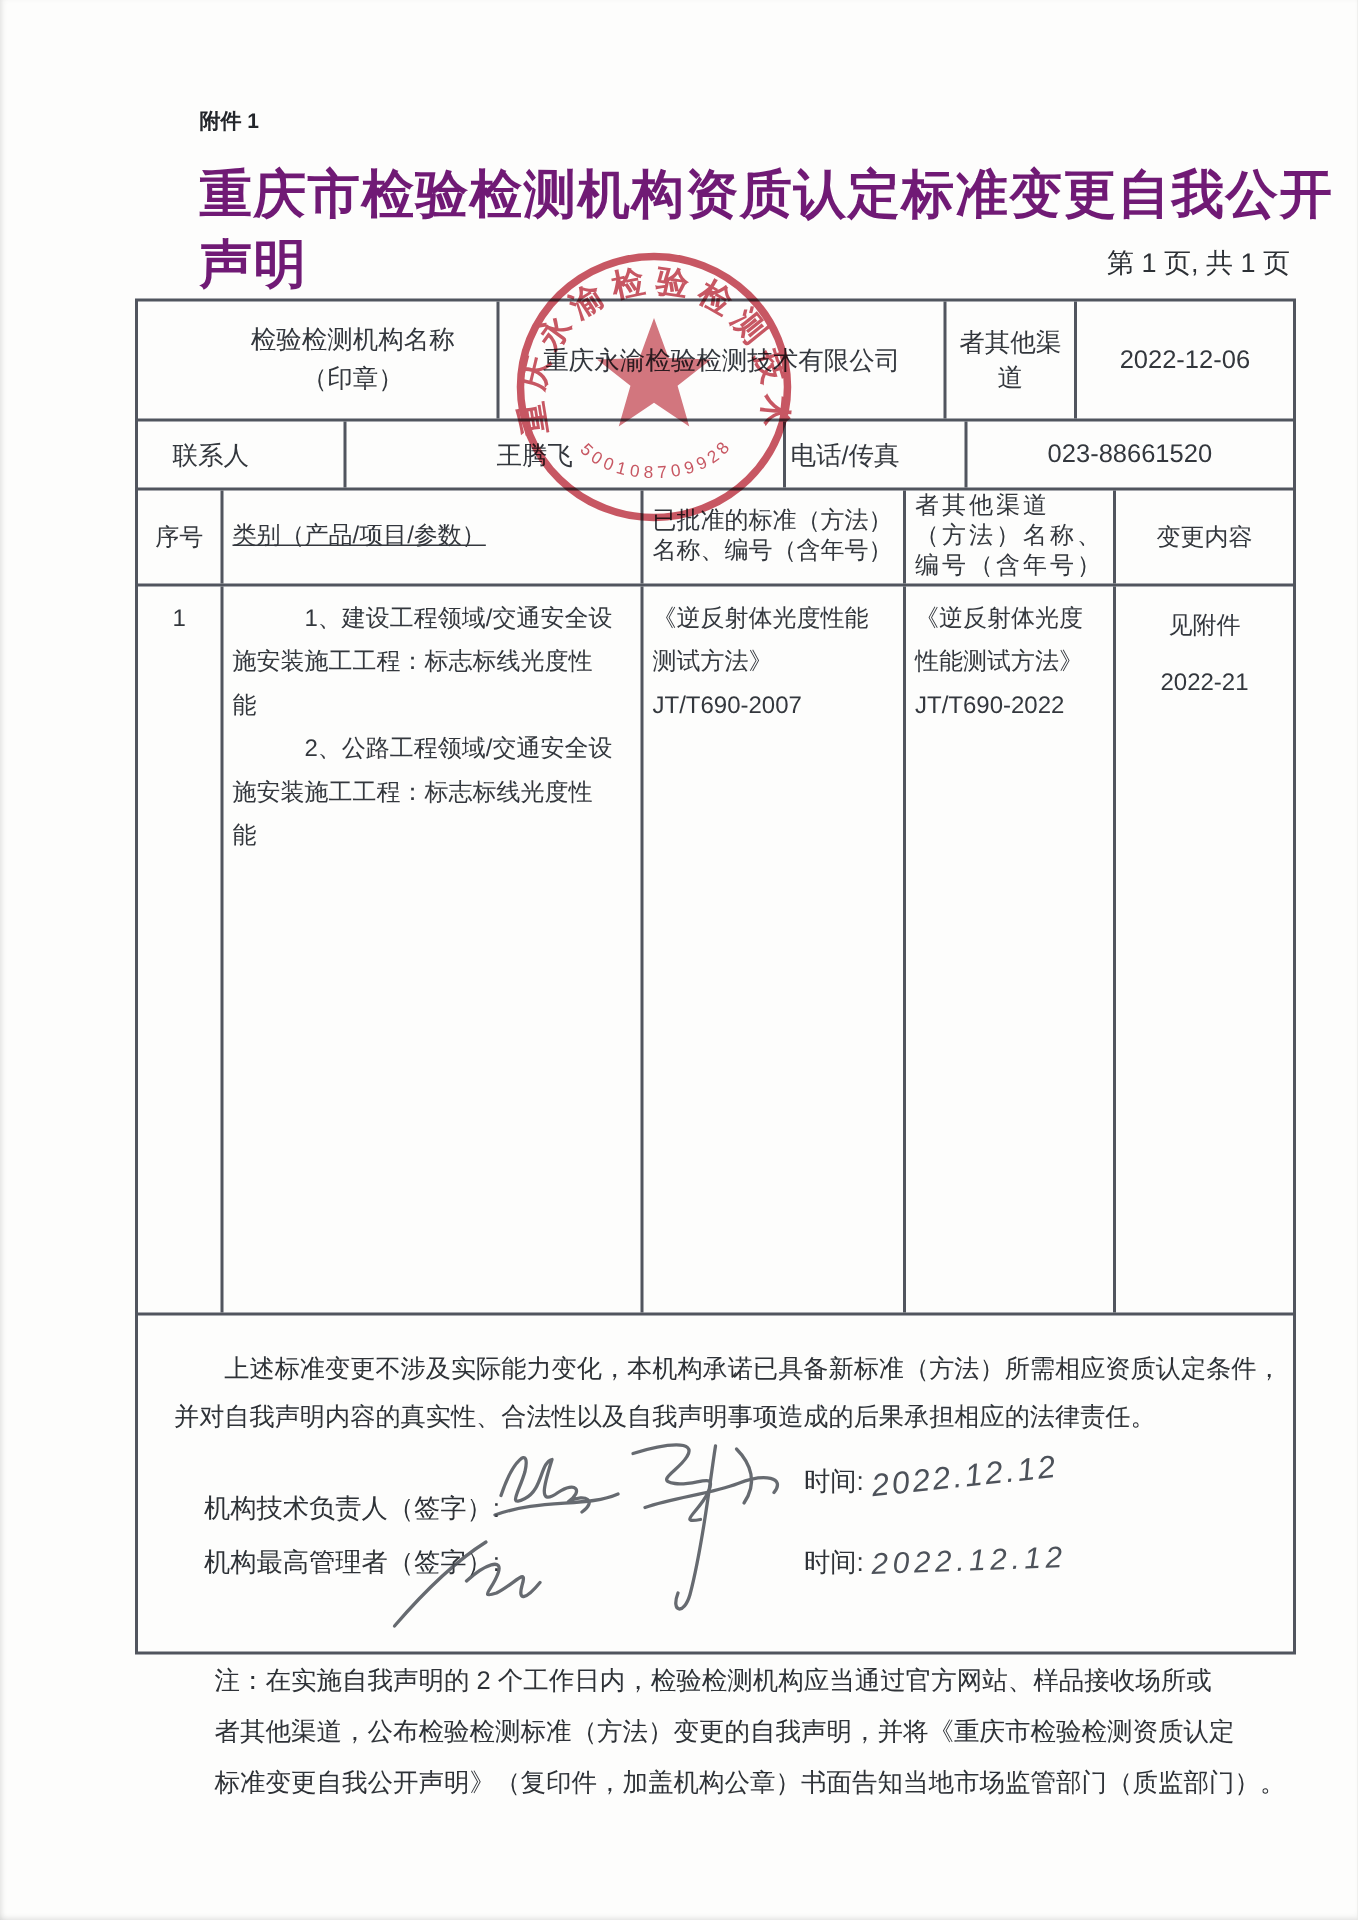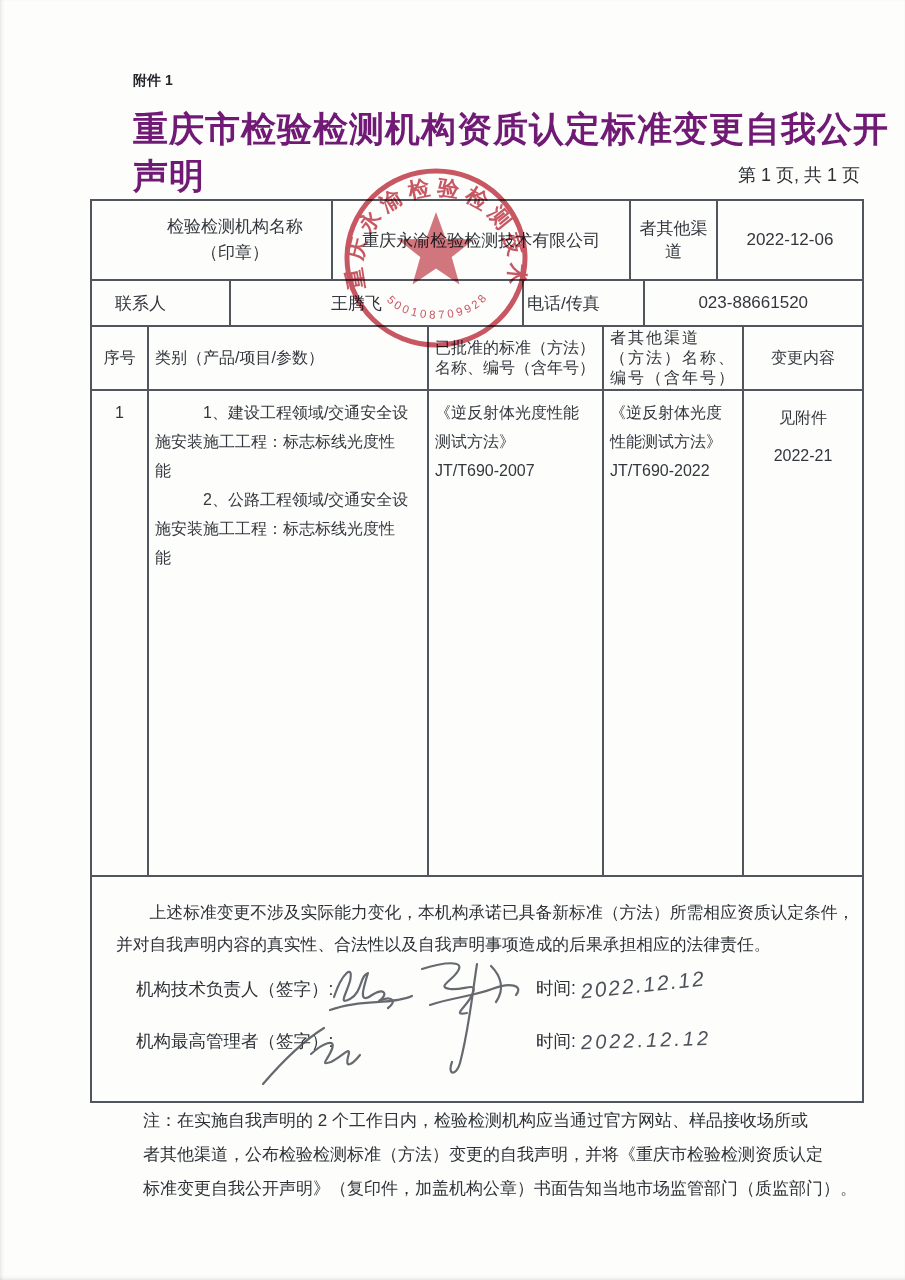--- a/index.html
+++ b/index.html
@@ -25,29 +25,29 @@
   .row5{height:224px;}
   .w200{width:200px}.w310{width:310px}.w90{width:90px}.w170{width:152px}
   .w115{width:115px}.w300{width:300px}.w95{width:95px}.w260{width:260px}
   .w55{width:55px}.w280{width:280px}.w175{width:175px}.w140{width:140px}.w120{width:120px}
   .w770{width:770px}
   .orglabel div{line-height:26px;}
   .hdr{padding:4px 6px;line-height:20px;}
   .hdr.pad-t{display:flex;flex-direction:column;justify-content:center;}
   .body-cell{padding:7px 6px;line-height:29px;}
   .nowrap div{white-space:nowrap;}
-  .top-left{align-items:flex-start;text-align:left;}
+  .top-left{align-items:flex-start;text-align:left;text-decoration:underline;}
   .no-cell{padding:7px 0;text-align:center;line-height:29px;}
   .chg{padding:12px 0;text-align:center;line-height:30px;}
   .chg div + div{margin-top:8px;}
   .stmt{padding:20px 8px 0 24px;font-size:16.8px;line-height:32px;color:#2e3237;}
   .stmt div{white-space:nowrap;}
 
   .sig-label{position:absolute;font-size:17.5px;color:#2e3237;white-space:nowrap;}
-  .sig-label.l1{left:44px;top:100px;}
+  .sig-label.l1{left:44px;top:116px;}
   .sig-label.l2{left:44px;top:152px;}
   .time-line{position:absolute;font-size:17.5px;color:#2e3237;white-space:nowrap;}
   .time-line.t1{left:444px;top:98px;}
   .time-line.t2{left:444px;top:152px;}
   .hand{display:inline-block;font-style:italic;color:#4d525a;letter-spacing:2px;font-size:21px;margin-left:5px;}
   .hand.d1{transform:rotate(-6deg) translateY(-2px);}
   .hand.d2{transform:rotate(-2deg);font-size:20px;letter-spacing:3px;}
   .ink{position:absolute;left:0;top:0;pointer-events:none;}
 
   .note{position:absolute;left:143px;top:1104px;width:702px;font-size:17px;line-height:34px;color:#2e3237;}

